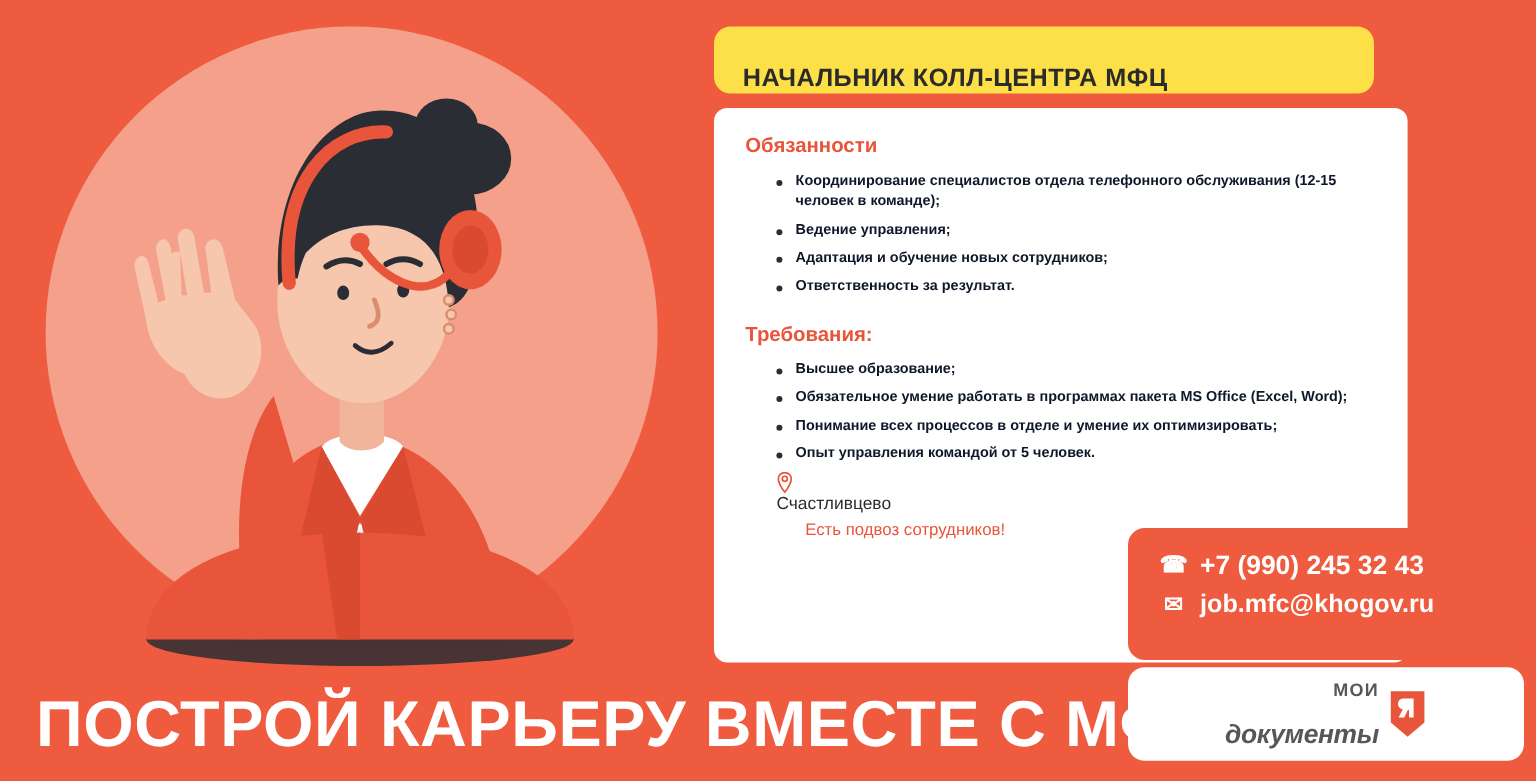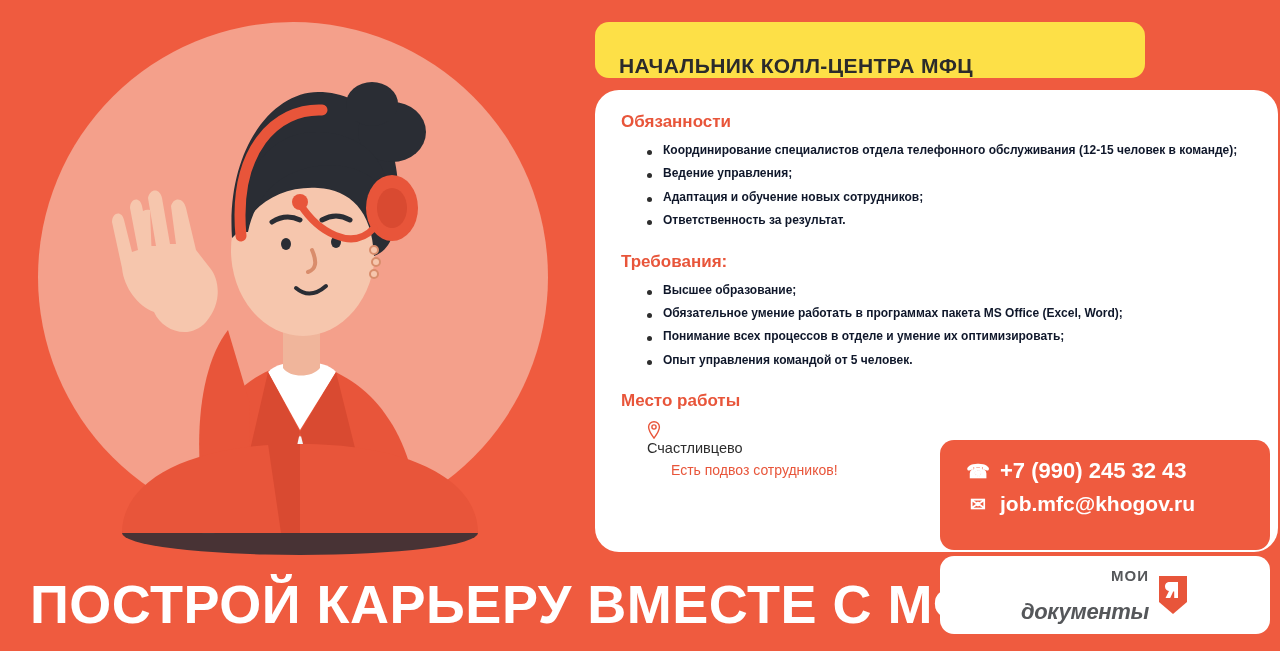--- a/index.html
+++ b/index.html
@@ -83,24 +83,24 @@
     color: #2b2b2b;
     font-size: 21px;
     font-weight: bold;
     letter-spacing: 0.4px;
   }
 
   .body-card {
     position: absolute;
     left: 0;
     top: 90px;
-    width: 683px;
+    width: 578px;
     height: 462px;
     background: #ffffff;
-    border-radius: 24px;
+    border-radius: 11px;
     box-sizing: border-box;
     padding: 22px 26px 10px 26px;
   }
 
   .section-heading {
     color: #e8553a;
     font-size: 17px;
     font-weight: bold;
     margin: 0 0 10px 0;
   }
@@ -308,21 +308,20 @@
       </ul>
 
       <div class="section-heading second">Требования:</div>
       <ul class="bullets">
         <li>Высшее образование;</li>
         <li>Обязательное умение работать в программах пакета MS Office (Excel, Word);</li>
         <li>Понимание всех процессов в отделе и умение их оптимизировать;</li>
         <li>Опыт управления командой от 5 человек.</li>
       </ul>
 
-      <div class="section-heading third">Место работы</div>
       <div class="place-row">
         <svg class="pin-icon" viewBox="0 0 14 18">
           <path d="M7 0.8 C3.9 0.8 1.6 3.1 1.6 6.1 C1.6 10 7 17.2 7 17.2 C7 17.2 12.4 10 12.4 6.1 C12.4 3.1 10.1 0.8 7 0.8 Z" fill="none" stroke="#e8553a" stroke-width="1.4"></path>
           <circle cx="7" cy="6" r="2.1" fill="none" stroke="#e8553a" stroke-width="1.4"></circle>
         </svg>
         <div class="place-text">Счастливцево</div>
       </div>
       <div class="place-note">Есть подвоз сотрудников!</div>
     </div>
 

